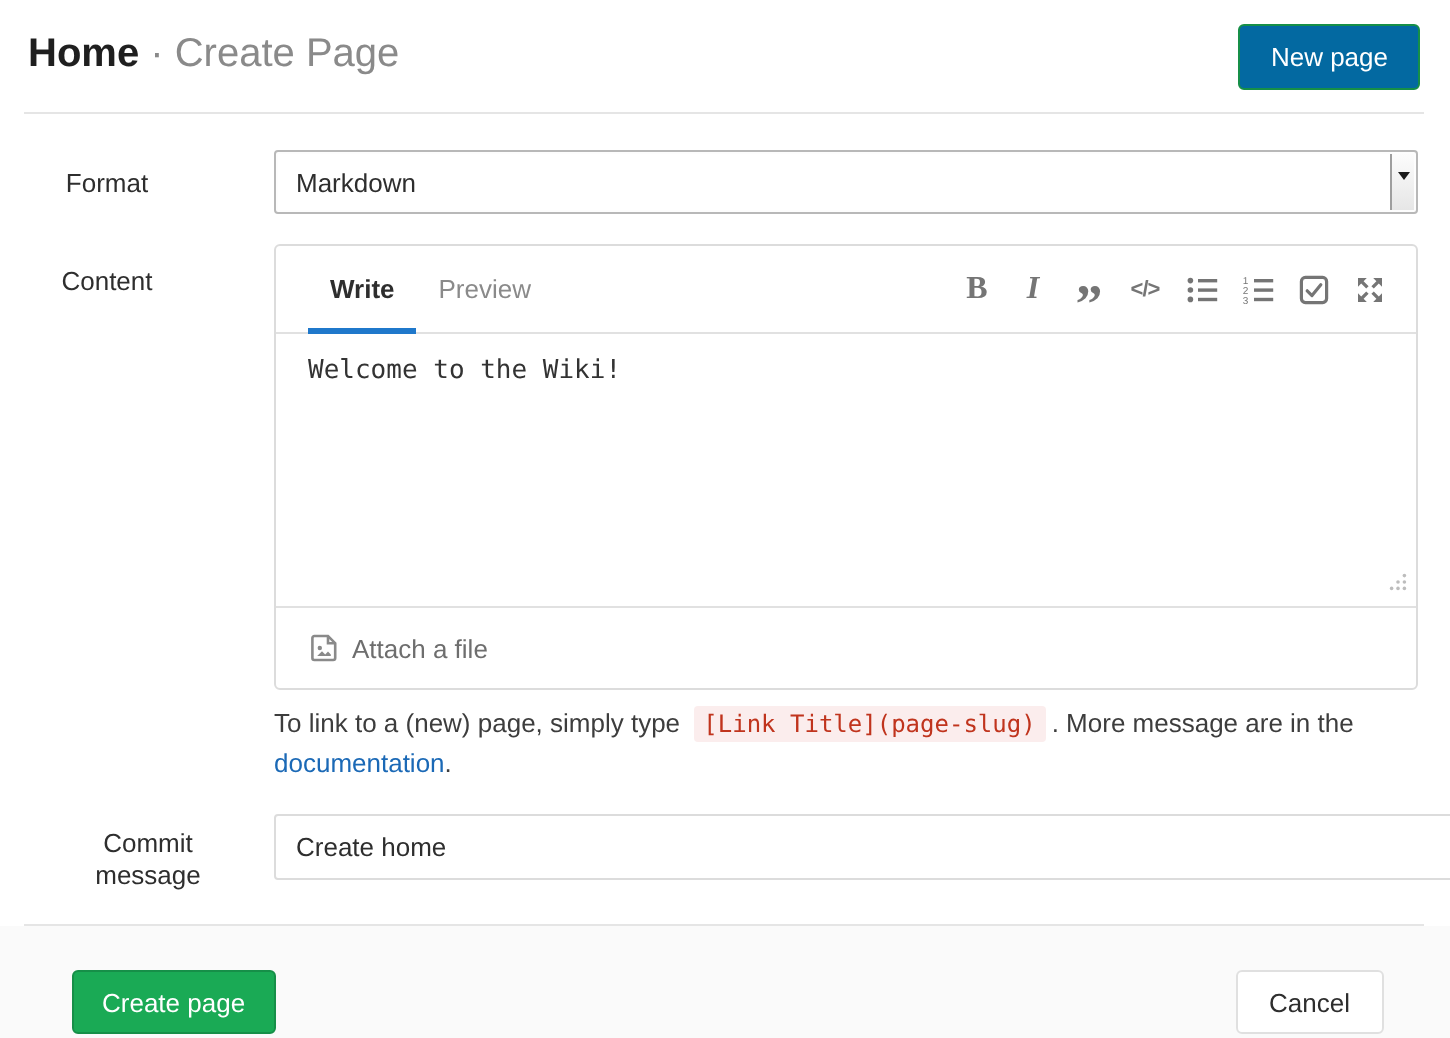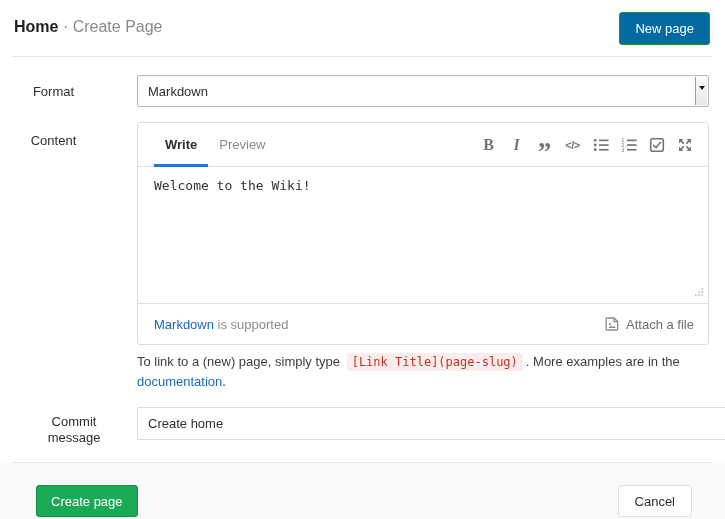--- a/index.html
+++ b/index.html
@@ -4,21 +4,21 @@
 <style>
   * { margin:0; padding:0; box-sizing:border-box; }
   html,body { width:725px; height:519px; }
   body {
     font-family:"Liberation Sans", sans-serif;
     background:#ffffff; color:#2e2e2e; position:relative; overflow:hidden;
   }
   .abs { position:absolute; }
 
   
-  .page-title { left:14px; top:13px; font-size:16px; line-height:28px; }
+  .page-title { left:14px; top:13px; font-size:20px; line-height:28px; }
   .page-title .bold { font-weight:700; color:#1f1f1f; }
   .page-title .muted { color:#8a8a8a; font-weight:400; }
   .new-page-btn {
     right:15px; top:12px; height:33px; padding:0 15px;
     background:#0369a1; border:1px solid #168f48; border-radius:3px;
     color:#fff; font-size:13px; display:flex; align-items:center; cursor:pointer;
   }
   .hdr-divider { left:12px; right:13px; top:56px; height:1px; background:#e5e5e5; }
 
   
@@ -189,37 +189,34 @@
           <circle cx="8.2" cy="8.2" r="0.9"></circle>
           <circle cx="5" cy="5" r="0.9"></circle>
           <circle cx="5" cy="8.2" r="0.9"></circle>
           <circle cx="1.8" cy="8.2" r="0.9"></circle>
         </g>
       </svg>
     </span>
   </div>
 
   <div class="editor-footer">
-    <span>
-      <a class="link">Markdown</a><span> is supported</span>
-    </span>
     <span class="attach">
       <svg width="16" height="16" viewBox="0 0 16 16">
         <path d="M3.2 2 H10 L13.6 5.6 V13 a1 1 0 0 1 -1 1 H3.2 a1 1 0 0 1 -1 -1 V3 a1 1 0 0 1 1 -1 Z" fill="none" stroke="#8a8a8a" stroke-width="1.3"></path>
         <path d="M10 2 V5.6 H13.6" fill="none" stroke="#8a8a8a" stroke-width="1.3"></path>
         <circle cx="5.9" cy="8" r="1.1" fill="#8a8a8a"></circle>
         <path d="M4.6 12 L7 9.6 L8.6 11.2 L10 9.8 L11.4 11.2 V12 Z" fill="#8a8a8a"></path>
       </svg>
       <span>Attach a file</span>
     </span>
   </div>
 </div>
 
 <div class="abs help-text">
-  <span>To link to a (new) page, simply type </span><code class="code-chip">[Link Title](page-slug)</code><span>. More examples are in the </span><br>
+  <span>To link to a (new) page, simply type </span><code class="code-chip">[Link Title](page-slug)</code><span>. More message are in the </span><br>
   <a class="link">documentation</a><span>.</span>
 </div>
 
 <div class="abs form-label commit-label">Commit message</div>
 <input class="abs commit-input" value="Create home" style="">
 
 <div class="abs footer-bg"></div>
 <div class="abs footer-divider"></div>
 <button class="abs create-btn">Create page</button>
 <button class="abs cancel-btn">Cancel</button>

